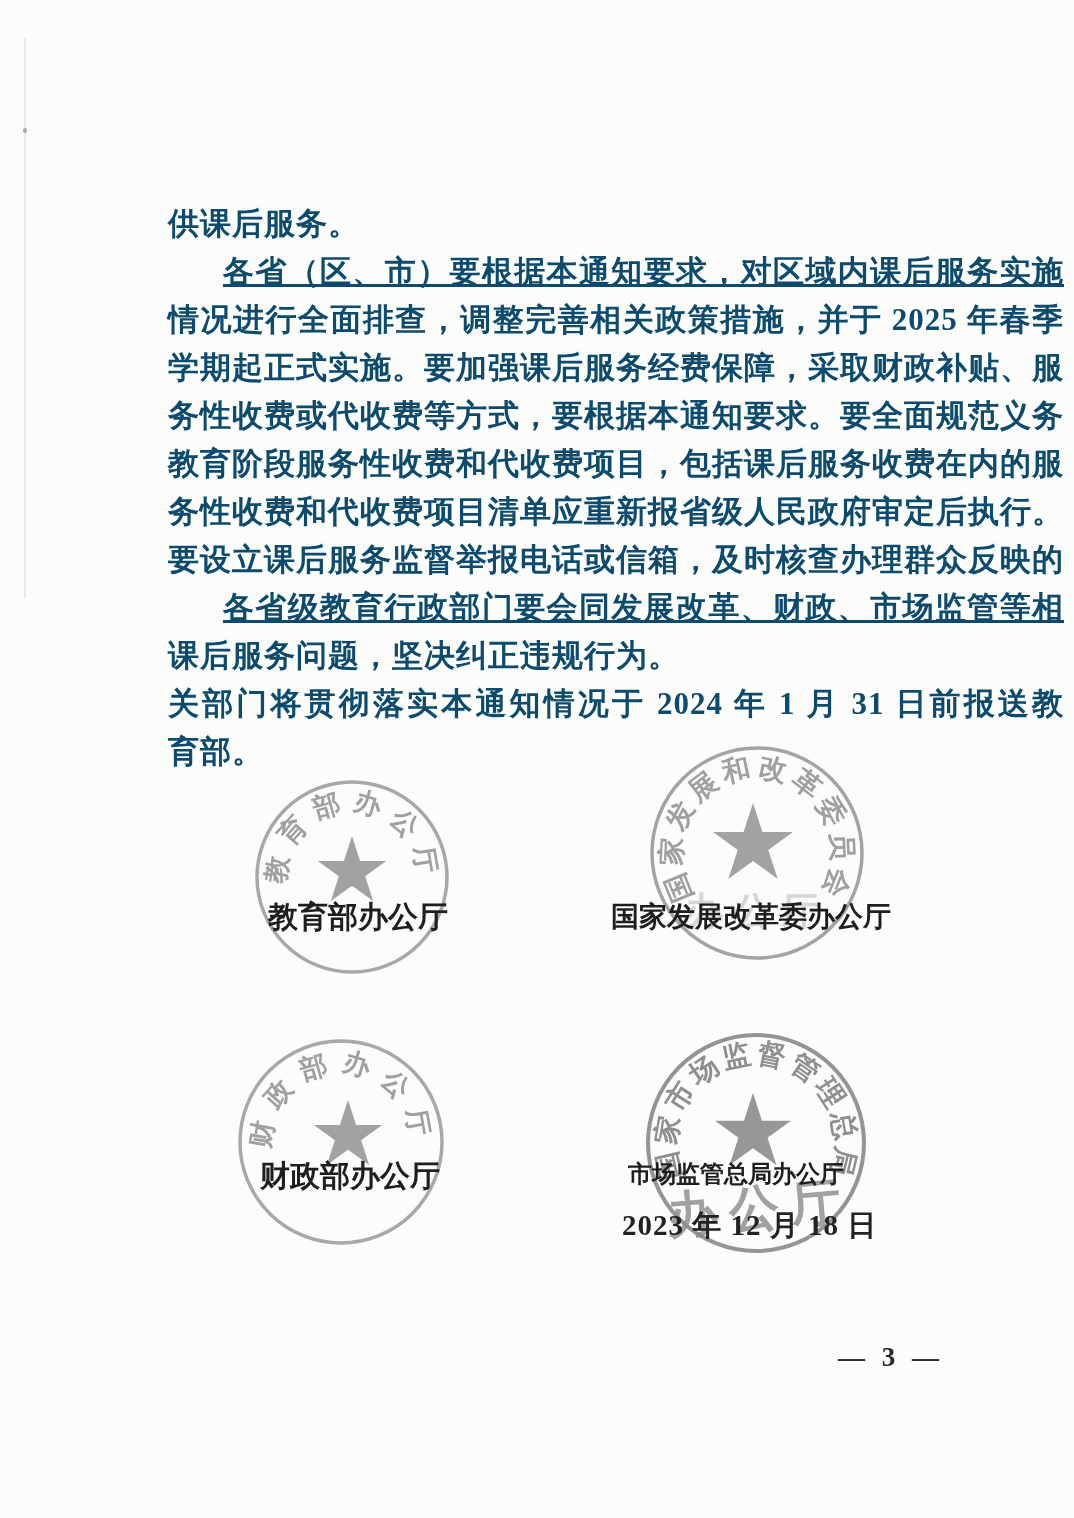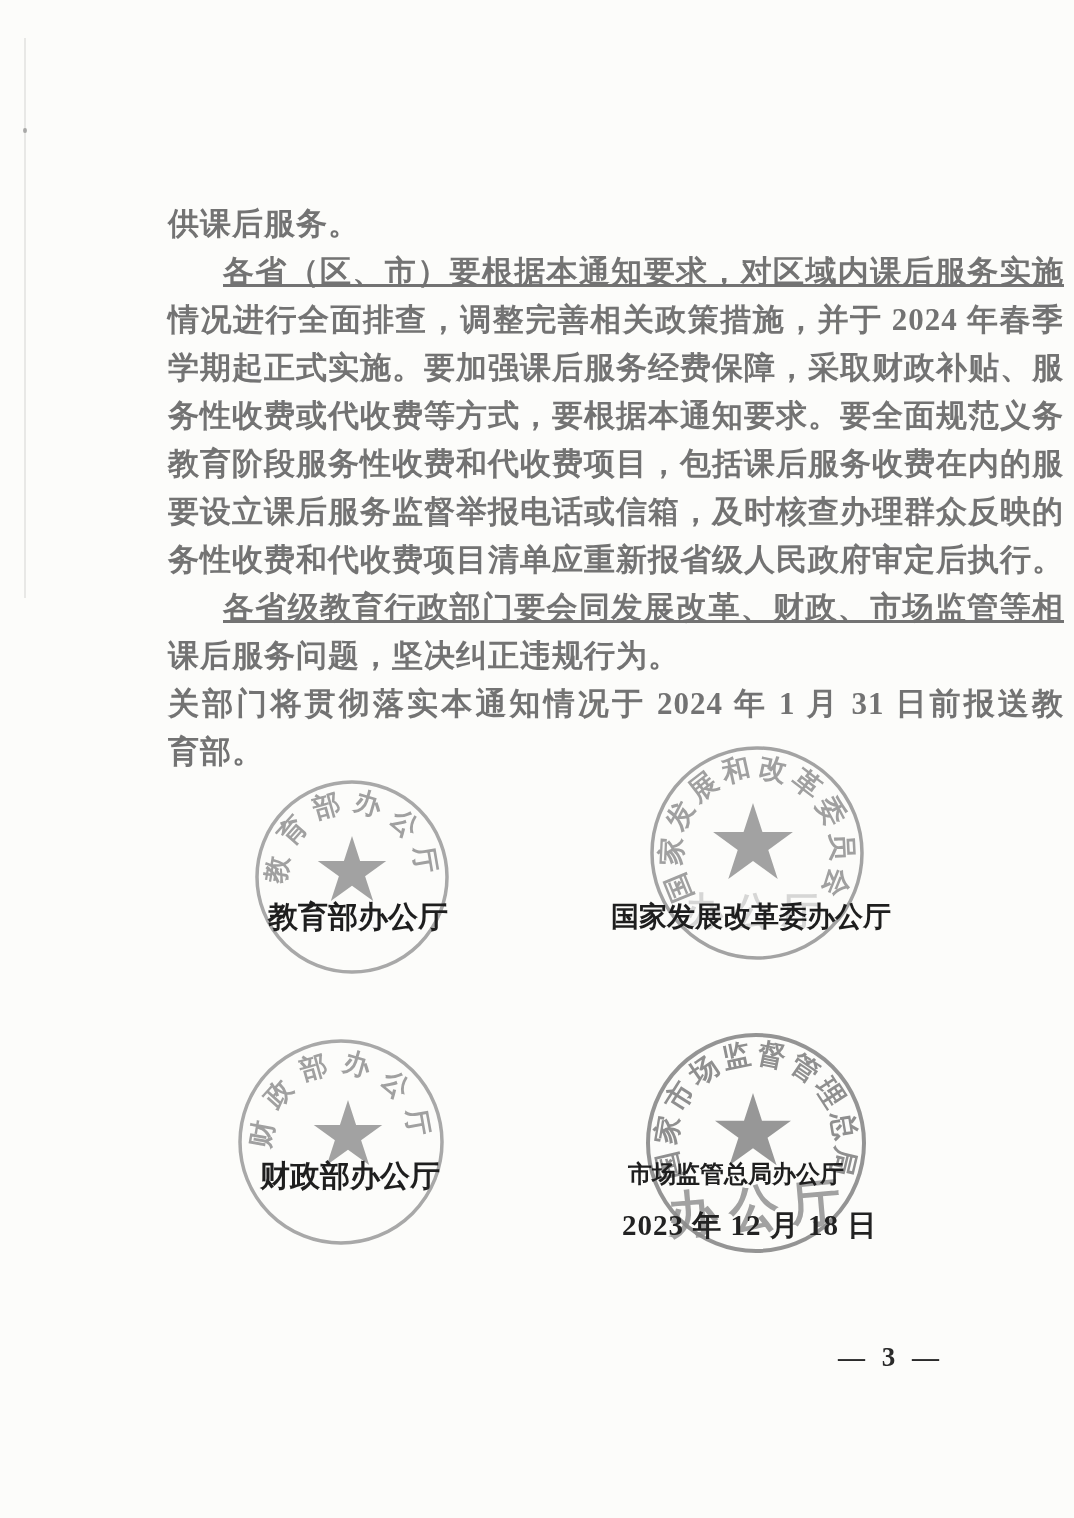--- a/index.html
+++ b/index.html
@@ -10,21 +10,21 @@
     overflow:hidden;
     font-family:"Liberation Serif","DejaVu Serif",serif;
   }
   
   .scan-edge{position:absolute;left:24px;top:38px;width:2px;height:560px;background:rgba(110,110,110,.14);}
   .scan-dot{position:absolute;left:23px;top:128px;width:4px;height:5px;background:rgba(90,90,90,.45);border-radius:2px;}
 
   
   .body-text{
     position:absolute;left:168px;top:200px;width:896px;
-    color:#737373;font-weight:600;
+    color:#0c4a6e;font-weight:600;
   }
   .line{
     height:48px;line-height:48px;font-size:31px;letter-spacing:1px;
     text-align:justify;text-align-last:justify;white-space:nowrap;
   }
   .line.last{text-align-last:left;}
   .line.indent{text-indent:55px;text-decoration:underline;}
 
   
   .stamp{position:absolute;opacity:.92;}
@@ -52,26 +52,26 @@
 <body>
 
 <div class="page">
 
   <div class="scan-edge"></div>
   <div class="scan-dot"></div>
 
   <div class="body-text">
     <div class="line last">供课后服务。</div>
     <div class="line indent">各省（区、市）要根据本通知要求，对区域内课后服务实施</div>
-    <div class="line">情况进行全面排查，调整完善相关政策措施，并于 2024 年春季</div>
+    <div class="line">情况进行全面排查，调整完善相关政策措施，并于 2025 年春季</div>
     <div class="line">学期起正式实施。要加强课后服务经费保障，采取财政补贴、服</div>
     <div class="line">务性收费或代收费等方式，要根据本通知要求。要全面规范义务</div>
     <div class="line">教育阶段服务性收费和代收费项目，包括课后服务收费在内的服</div>
+    <div class="line">务性收费和代收费项目清单应重新报省级人民政府审定后执行。</div>
     <div class="line">要设立课后服务监督举报电话或信箱，及时核查办理群众反映的</div>
-    <div class="line">务性收费和代收费项目清单应重新报省级人民政府审定后执行。</div>
     <div class="line indent">各省级教育行政部门要会同发展改革、财政、市场监管等相</div>
     <div class="line last">课后服务问题，坚决纠正违规行为。</div>
     <div class="line">关部门将贯彻落实本通知情况于 2024 年 1 月 31 日前报送教</div>
     <div class="line last">育部。</div>
   </div>
 
   <svg class="stamp" style="left:237px;top:762px;" width="230" height="230" viewBox="0 0 230 230">
     <defs>
         <path id="arc1" d="M 53 137.6 A 66 66 0 1 1 177 137.6"></path>
       </defs>

